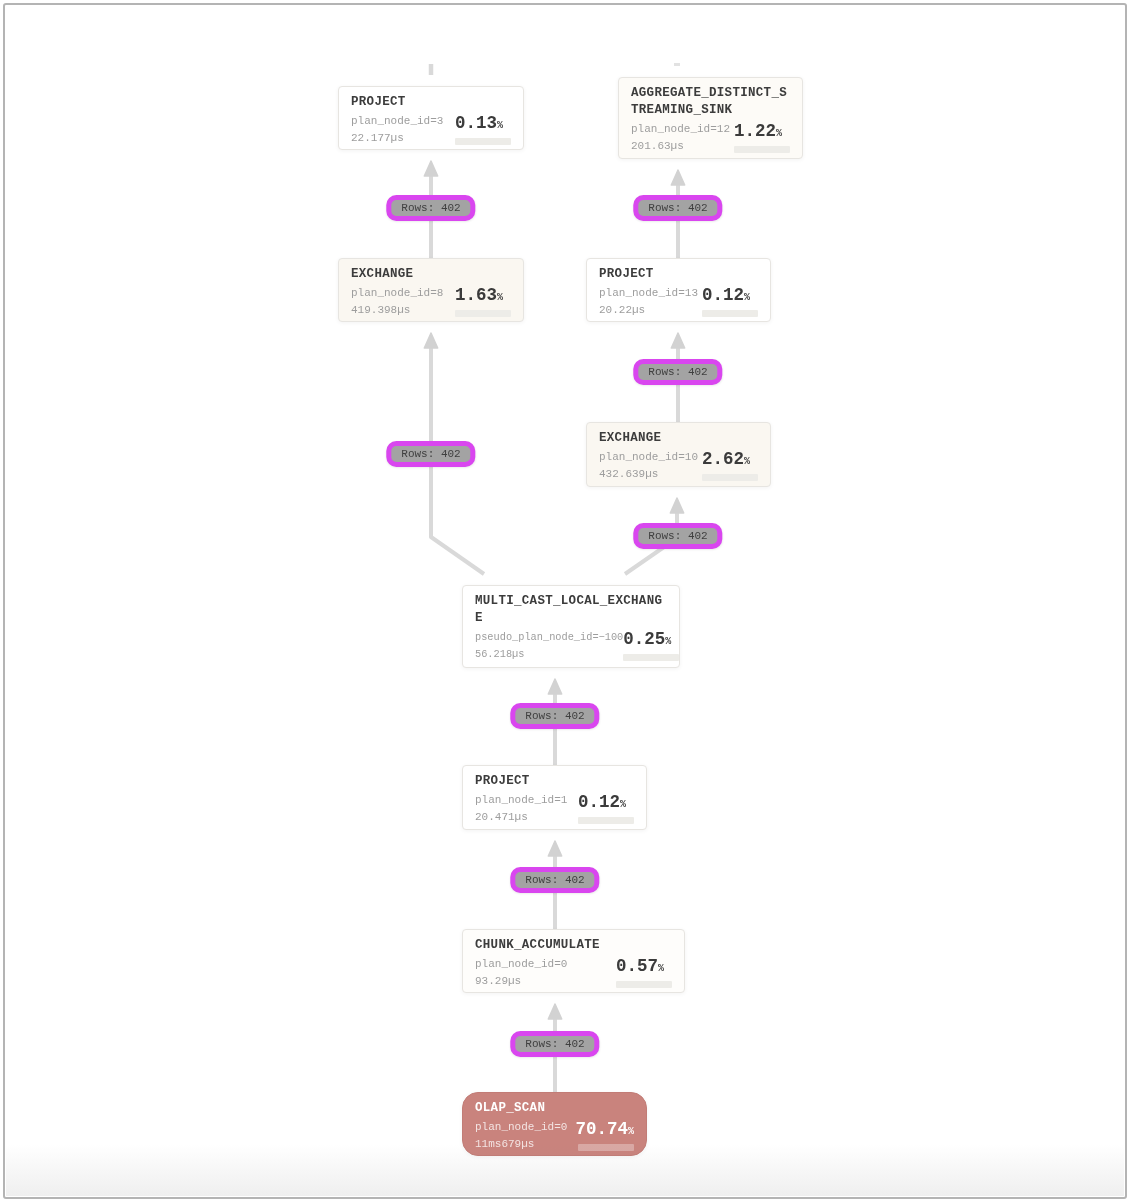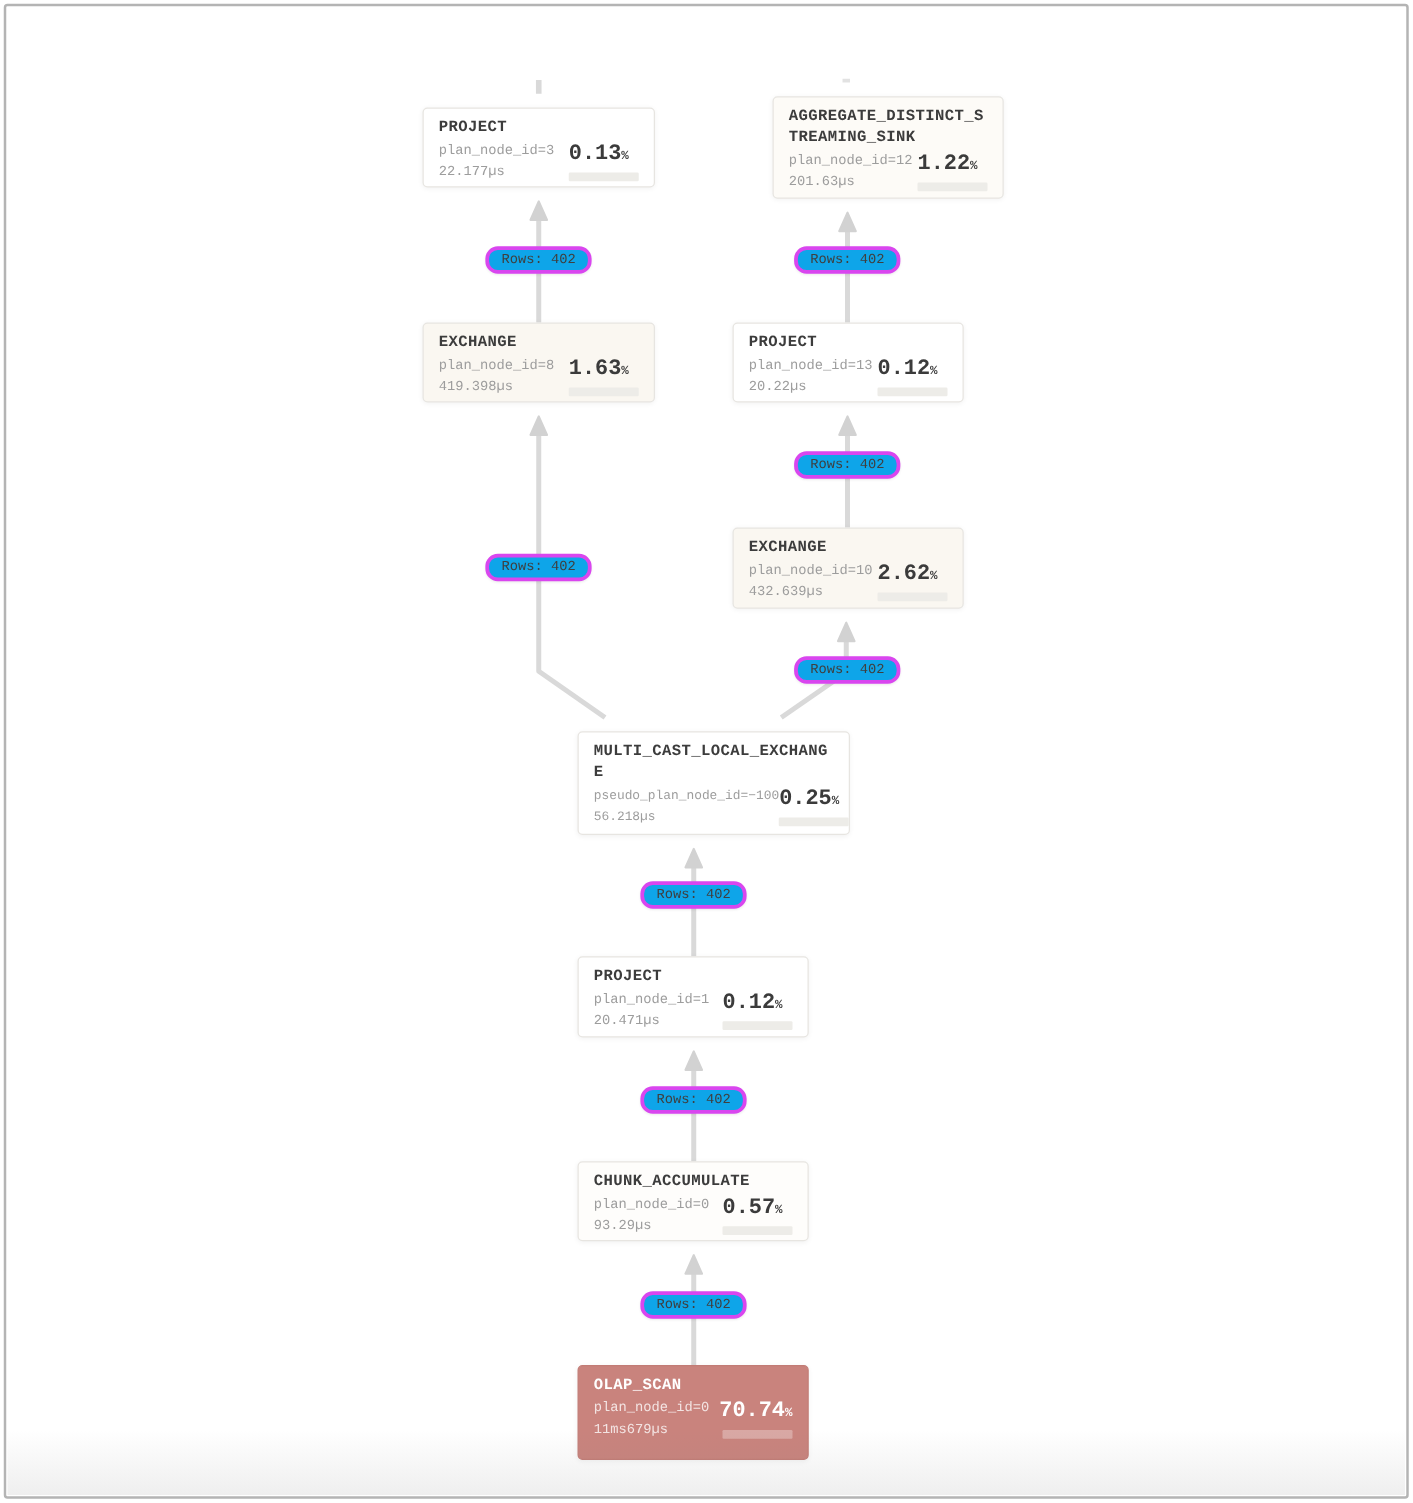--- a/index.html
+++ b/index.html
@@ -30,25 +30,25 @@
   .hot .node-bar{background:rgba(255,255,255,0.3);}
 
   
   .n0{left:338px;top:86px;width:186px;height:64px;}
   .n1{left:586px;top:77px;width:185px;height:82px;margin-left:32px;}
   .n2{left:338px;top:258px;width:186px;height:64px;}
   .n3{left:586px;top:258px;width:185px;height:64px;}
   .n4{left:586px;top:422px;width:185px;height:65px;}
   .n5{left:462px;top:585px;width:218px;height:83px;}
   .n6{left:462px;top:765px;width:185px;height:65px;}
-  .n7{left:462px;top:929px;width:185px;height:64px;}
-  .n8{left:462px;top:1092px;width:185px;height:76px;}
+  .n7{left:462px;top:929px;width:223px;height:64px;}
+  .n8{left:462px;top:1092px;width:185px;height:64px;border-radius:16px;}
 
   .badge{
-    position:absolute;transform:translate(-50%,-50%);z-index:20;background:#0ea5e9;border:3px solid #d946ef;
+    position:absolute;transform:translate(-50%,-50%);z-index:20;background:#a3a3a3;border:5px solid #d946ef;
     border-radius:10px;padding:2px 10px;font-size:11px;color:#3f3f3f;white-space:nowrap;
     box-shadow:0 1px 2px rgba(0,0,0,0.08);
   }
   .b0{left:431px;top:208px;}
   .b1{left:678px;top:208px;}
   .b2{left:678px;top:372px;}
   .b3{left:431px;top:454px;}
   .b4{left:678px;top:536px;}
   .b5{left:555px;top:716px;}
   .b6{left:555px;top:880px;}

